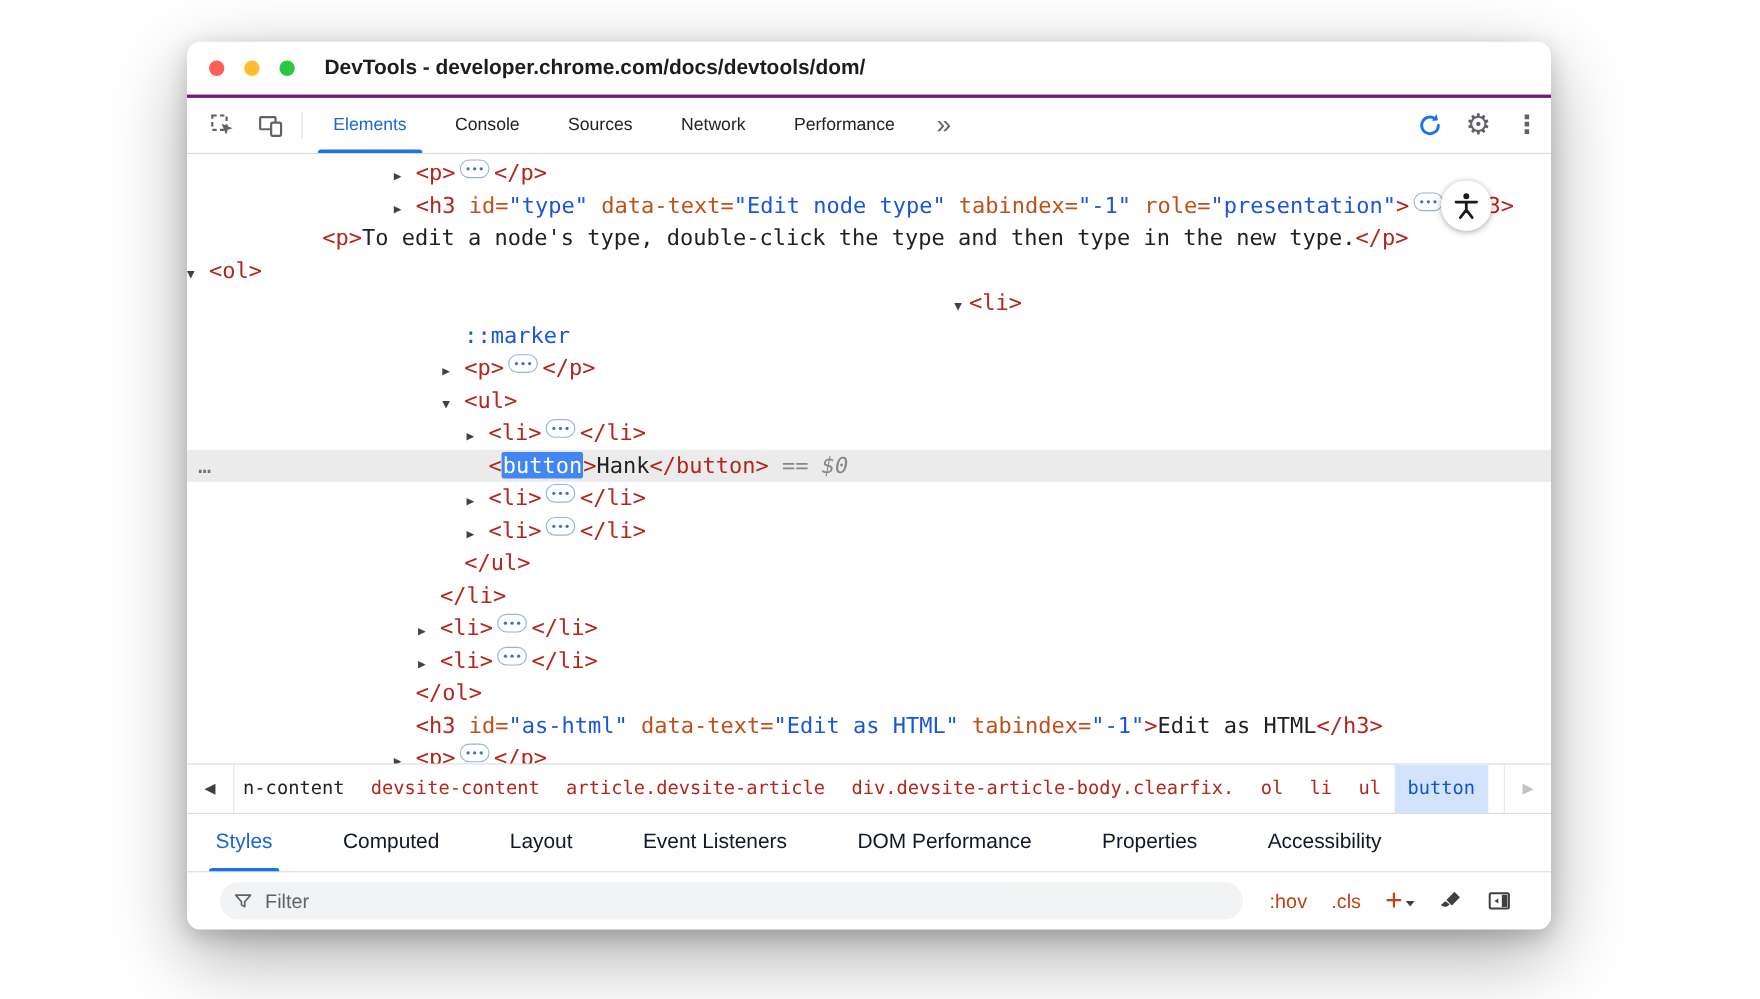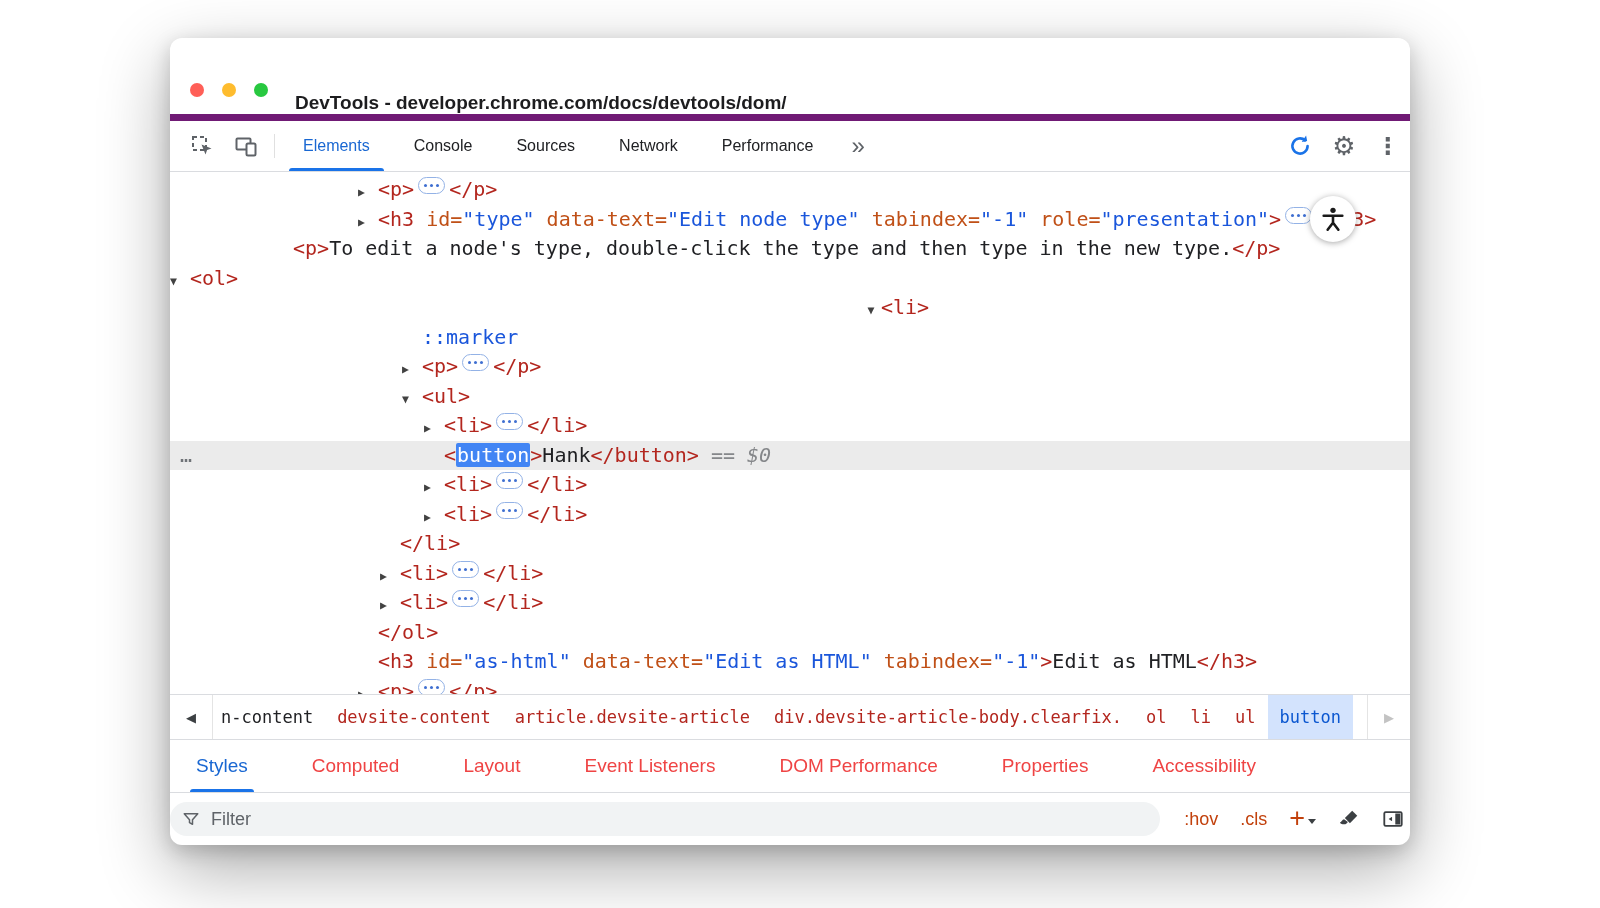--- a/index.html
+++ b/index.html
@@ -1,22 +1,22 @@
 <!DOCTYPE html>
 <html><head>
 <meta charset="utf-8">
 <style>
   html,body{margin:0;padding:0;width:1600px;height:908px;background:#ffffff;overflow:hidden;
     font-family:"Liberation Sans",sans-serif;}
   .window{position:absolute;left:170px;top:38px;width:1240px;height:807px;background:#fff;
     border-radius:12px;overflow:hidden;display:flex;flex-direction:column;
     box-shadow:0 24px 70px rgba(0,0,0,.33),0 6px 20px rgba(0,0,0,.18);}
   
-  .titlebar{height:48px;flex:0 0 48px;display:flex;align-items:flex-end;position:relative;
-    border-bottom:7px solid #701a75;margin-top:28px;}
+  .titlebar{height:48px;flex:0 0 48px;display:flex;align-items:center;position:relative;
+    border-bottom:3px solid #701a75;}
   .lights{position:absolute;left:20px;top:17px;display:flex;gap:18px;}
   .light{width:14px;height:14px;border-radius:50%;display:inline-block;}
   .light.red{background:#ff5f57;}
   .light.yellow{background:#febc2e;}
   .light.green{background:#28c840;}
   .title{margin-left:125px;font-size:19px;font-weight:700;color:#1d1d1f;}
   
   .toolbar{height:50px;flex:0 0 50px;display:flex;align-items:stretch;border-bottom:1px solid #dadce0;
     padding-left:10px;}
   .tbicon{width:44px;display:flex;align-items:center;justify-content:center;color:#5f6368;}
@@ -58,27 +58,27 @@
     font-family:"DejaVu Sans",sans-serif;}
   .crumb-arrow.left{border-right:1px solid #e4e4e4;color:#3c4043;}
   .crumb-arrow.right{border-left:1px solid #e4e4e4;color:#c3c3c3;}
   .crumbs{flex:1;display:flex;align-items:stretch;padding-left:4px;overflow:hidden;}
   .crumb{display:flex;align-items:center;padding:0 12px;color:#b3261e;white-space:nowrap;}
   .crumb.first{color:#202124;padding-left:4px;}
   .crumb.selected{background:#d3e3fd;color:#0b57d0;}
   
   .btabs{height:52px;flex:0 0 52px;border-top:1px solid #dadce0;display:flex;align-items:stretch;
     padding-left:6px;font-size:19px;gap:24px;}
-  .btab{display:flex;align-items:center;padding:0 20px;color:#ef4444;position:relative;}
+  .btab{display:flex;align-items:center;padding:0 20px;color:#0f172a;position:relative;}
   .btab.active{color:#1967d2;}
   .btab.active::after{content:"";position:absolute;left:14px;right:14px;bottom:0;height:3px;
     background:#1a73e8;border-radius:3px 3px 0 0;}
   
   .filterbar{height:52px;flex:0 0 52px;border-top:1px solid #dadce0;display:flex;align-items:center;
-    padding:0 0;gap:14px;}
+    padding:0 30px;gap:14px;}
   .filter-box{flex:1;height:34px;background:#f1f3f4;border-radius:17px;display:flex;align-items:center;
     padding:0 12px;gap:9px;}
   .filter-box input{border:none;background:transparent;outline:none;font-size:18px;color:#202124;
     width:100%;font-family:"Liberation Sans",sans-serif;}
   .filter-box input::placeholder{color:#5f6368;}
   .rgroup{display:flex;align-items:center;gap:22px;color:#c2410c;font-size:18px;padding:0 6px 0 10px;}
   .rlabel{cursor:default;}
   .plus{font-size:27px;line-height:20px;position:relative;top:-1px;}
   .plus::after{content:"";display:inline-block;margin-left:3px;border-left:4px solid transparent;
     border-right:4px solid transparent;border-top:5px solid #3c4043;vertical-align:3px;}
@@ -138,20 +138,21 @@
       <div class="trow" style="padding-left: 103px;"><span class="tri"></span><span class="tk-tag">&lt;p&gt;</span><span class="tk-text">To edit a node's type, double-click the type and then type in the new type.</span><span class="tk-tag">&lt;/p&gt;</span></div>
       <div class="trow" style=""><span class="tri">▼</span><span class="tk-tag">&lt;ol&gt;</span></div>
       <div class="trow" style="padding-left: 210px; text-align: center;"><span class="tri">▼</span><span class="tk-tag">&lt;li&gt;</span></div>
       <div class="trow" style="padding-left: 232px;"><span class="tri"></span><span class="tk-pseudo">::marker</span></div>
       <div class="trow" style="padding-left: 232px;"><span class="tri">▶</span><span class="tk-tag">&lt;p&gt;</span><span class="pill"></span><span class="tk-tag">&lt;/p&gt;</span></div>
       <div class="trow" style="padding-left: 232px;"><span class="tri">▼</span><span class="tk-tag">&lt;ul&gt;</span></div>
       <div class="trow" style="padding-left: 254px;"><span class="tri">▶</span><span class="tk-tag">&lt;li&gt;</span><span class="pill"></span><span class="tk-tag">&lt;/li&gt;</span></div>
       <div class="trow selected" style="padding-left: 254px;"><span class="gutter">…</span><span class="tri"></span><span class="tk-tag">&lt;</span><span class="tk-sel">button</span><span class="tk-tag">&gt;</span><span class="tk-text">Hank</span><span class="tk-tag">&lt;/button&gt;</span><span class="tk-eq"> == </span><span class="tk-ref">$0</span></div>
       <div class="trow" style="padding-left: 254px;"><span class="tri">▶</span><span class="tk-tag">&lt;li&gt;</span><span class="pill"></span><span class="tk-tag">&lt;/li&gt;</span></div>
       <div class="trow" style="padding-left: 254px;"><span class="tri">▶</span><span class="tk-tag">&lt;li&gt;</span><span class="pill"></span><span class="tk-tag">&lt;/li&gt;</span></div>
+      <div class="trow" style="padding-left: 232px;"><span class="tri"></span><span class="tk-tag">&lt;/ul&gt;</span></div>
       <div class="trow" style="padding-left: 210px;"><span class="tri"></span><span class="tk-tag">&lt;/li&gt;</span></div>
       <div class="trow" style="padding-left: 210px;"><span class="tri">▶</span><span class="tk-tag">&lt;li&gt;</span><span class="pill"></span><span class="tk-tag">&lt;/li&gt;</span></div>
       <div class="trow" style="padding-left: 210px;"><span class="tri">▶</span><span class="tk-tag">&lt;li&gt;</span><span class="pill"></span><span class="tk-tag">&lt;/li&gt;</span></div>
       <div class="trow" style="padding-left: 188px;"><span class="tri"></span><span class="tk-tag">&lt;/ol&gt;</span></div>
       <div class="trow" style="padding-left: 188px;"><span class="tri"></span><span class="tk-tag">&lt;h3</span><span class="tk-attr"> id=</span><span class="tk-val">"as-html"</span><span class="tk-attr"> data-text=</span><span class="tk-val">"Edit as HTML"</span><span class="tk-attr"> tabindex=</span><span class="tk-val">"-1"</span><span class="tk-tag">&gt;</span><span class="tk-text">Edit as HTML</span><span class="tk-tag">&lt;/h3&gt;</span></div>
       <div class="trow" style="padding-left: 188px;"><span class="tri">▶</span><span class="tk-tag">&lt;p&gt;</span><span class="pill"></span><span class="tk-tag">&lt;/p&gt;</span></div>
       <div class="a11y-btn">
       <svg width="28" height="28" viewBox="0 0 24 24">
         <circle cx="12" cy="4.6" r="2.3" fill="#1a1a1a"></circle>
         <path d="M4 9.2 h16 M12 9.2 v6 M12 15.2 l-4.6 6 M12 15.2 l4.6 6" fill="none" stroke="#1a1a1a" stroke-width="2.2" stroke-linecap="round"></path>

